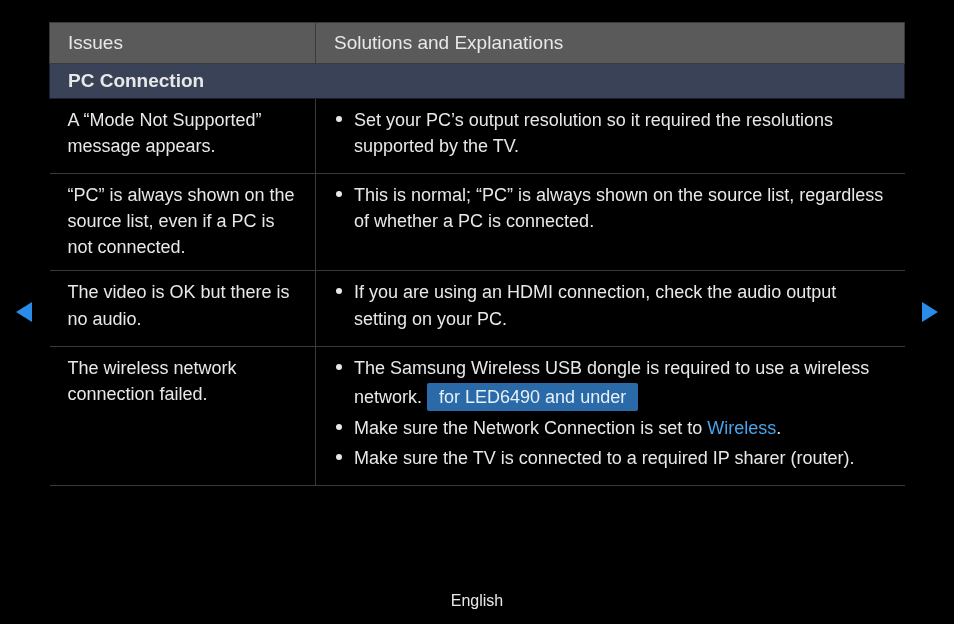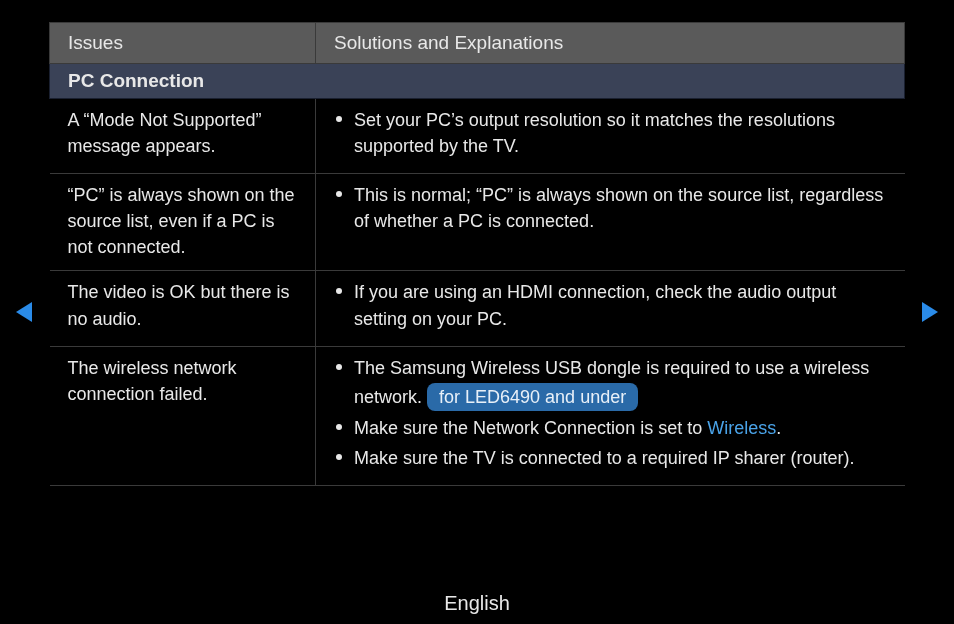--- a/index.html
+++ b/index.html
@@ -47,62 +47,62 @@
     .col-sol ul { list-style: none; padding-left: 0; }
     .col-sol li { position: relative; padding-left: 20px; margin-bottom: 4px; }
     .col-sol li::before {
       content: "";
       width: 6px; height: 6px; background: #e8e8e8; border-radius: 50%;
       position: absolute; left: 2px; top: 9px;
     }
     .pill {
       display: inline-block;
       background: #2a6aa8;
-      border-radius: 8px;
+      border-radius: 2px;
       padding: 1px 12px;
       color: #e8f0f8;
       font-weight: 400;
       margin-top: 2px;
     }
     .kw { color: #4aa3e8; }
     .nav-left, .nav-right {
       position: absolute;
       top: 301px;
       cursor: pointer;
     }
     .nav-left { left: 14px; }
     .nav-right { right: 14px; }
     .footer-lang {
       position: absolute;
       width: 954px;
       top: 592px;
       left: 0;
       text-align: center;
       color: #e8e8e8;
-      font-size: 20px;
+      font-size: 16px;
     }
   </style>
 </head>
 <body>
 
 <div class="page">
   <table class="tbl">
     <tbody>
         <tr class="hdr-row">
       <td class="col-issue">Issues</td>
       <td>Solutions and Explanations</td>
     </tr>
     <tr class="sec-row">
       <td colspan="2">PC Connection</td>
     </tr>
     <tr class="data-row">
       <td class="col-issue">A “Mode Not Supported” message appears.</td>
       <td class="col-sol">
         <ul>
-          <li>Set your PC’s output resolution so it matches the resolutions supported by the TV.</li>
+          <li>Set your PC’s output resolution so it required the resolutions supported by the TV.</li>
         </ul>
       </td>
     </tr>
     <tr class="data-row">
       <td class="col-issue">“PC” is always shown on the source list, even if a PC is not connected.</td>
       <td class="col-sol">
         <ul>
           <li>This is normal; “PC” is always shown on the source list, regardless of whether a PC is connected.</li>
         </ul>
       </td>

